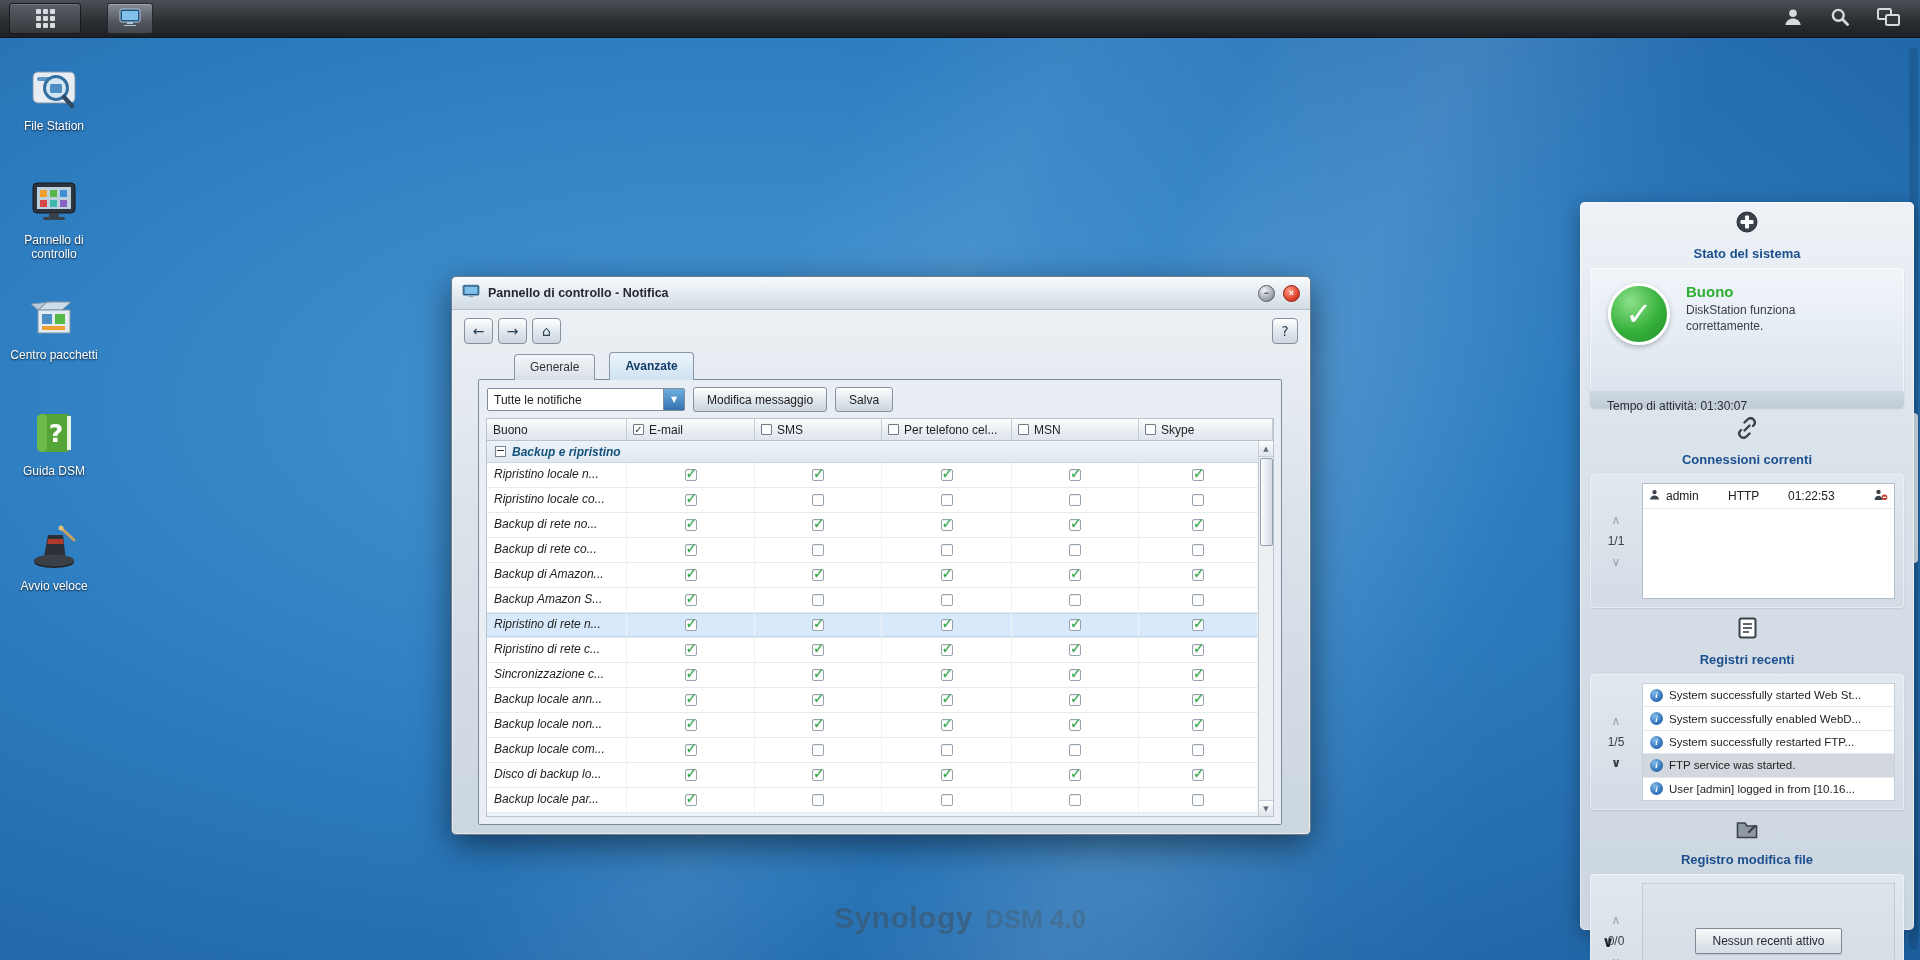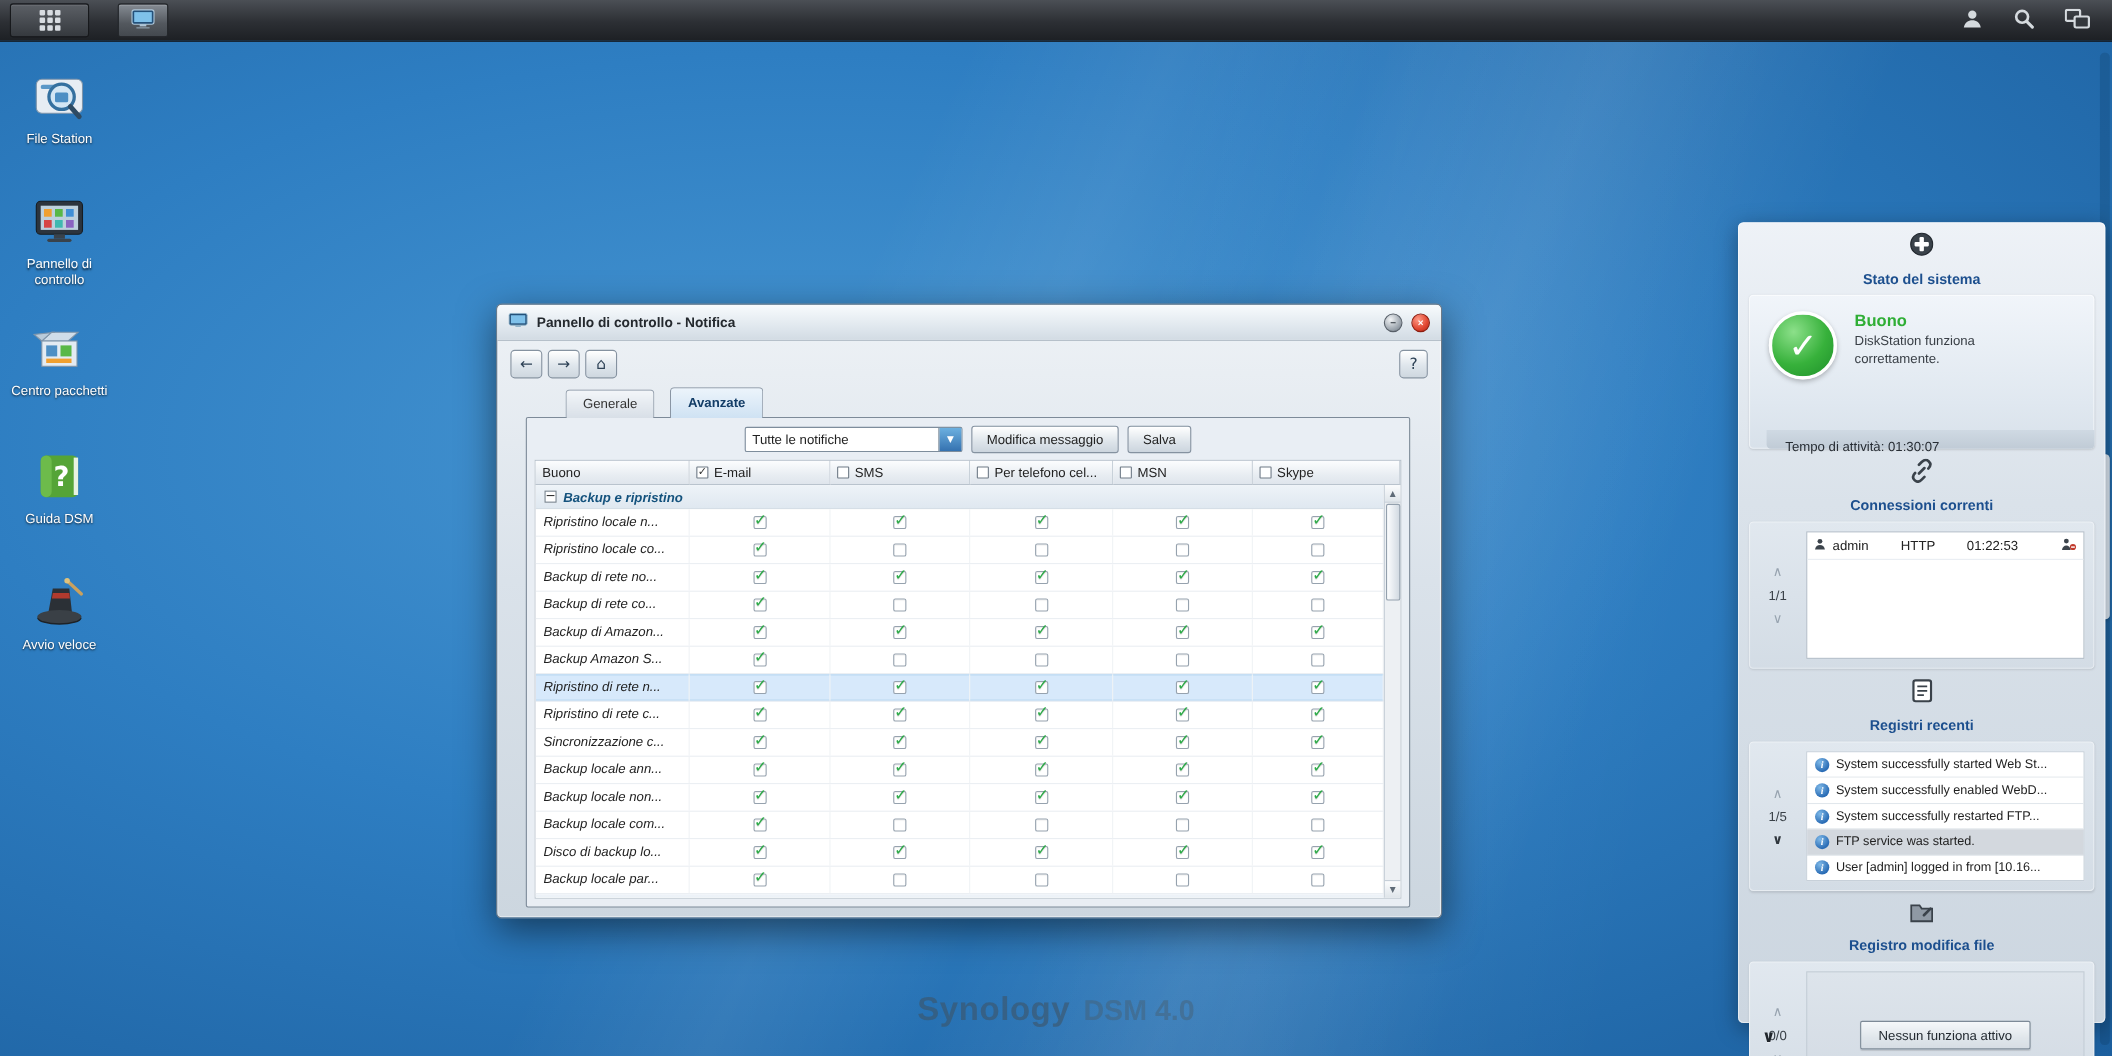--- a/index.html
+++ b/index.html
@@ -38,21 +38,21 @@
     background:linear-gradient(#ffffff,#dfe6ec 55%,#ced7df);box-shadow:inset 0 1px 0 #fff;
     display:flex;align-items:center;justify-content:center;font-size:14px;color:#2e4256;font-family:"DejaVu Sans",sans-serif;}
   .tool-help{position:absolute;right:0;width:24px;}
   #tabs{position:absolute;left:62px;top:75px;display:flex;align-items:flex-end;gap:14px;z-index:3;}
   .tab{height:25px;line-height:25px;padding:0 15px;font-size:12px;color:#333;cursor:pointer;
     background:linear-gradient(#f3f6f9,#d8dfe7);border:1px solid #8a96a4;border-bottom:none;border-radius:4px 4px 0 0;}
   .tab.active{height:27px;line-height:27px;font-weight:bold;color:#123c66;
     background:linear-gradient(#ecf4fb,#cfe2f3);}
   #panel{position:absolute;left:26px;top:102px;width:804px;height:446px;box-sizing:border-box;
     background:#e9eef4;border:1px solid #7d8a98;border-radius:2px;z-index:2;}
-  .controls{display:flex;align-items:center;gap:8px;padding:7px 8px 0;justify-content:center;}
+  .controls{display:flex;align-items:center;gap:8px;padding:7px 8px 0;}
   .select{width:198px;height:23px;box-sizing:border-box;background:#fff;border:1px solid #7e8d9c;border-radius:2px;
     display:flex;align-items:center;cursor:pointer;}
   .select-value{flex:1;padding-left:6px;font-size:12px;color:#222;white-space:nowrap;overflow:hidden;}
   .select-arrow{width:20px;height:21px;background:linear-gradient(#6cb0e0,#3572b0);border-left:1px solid #7e8d9c;
     display:flex;align-items:center;justify-content:center;color:#fff;font-size:8px;font-family:"DejaVu Sans",sans-serif;}
   .btn{height:23px;padding:0 13px;border:1px solid #8592a0;border-radius:3px;cursor:pointer;font-size:12px;color:#222;
     background:linear-gradient(#ffffff,#dde4ea 60%,#ccd5de);box-shadow:inset 0 1px 0 #fff;display:flex;align-items:center;}
   #table{position:absolute;left:7px;right:7px;top:38px;bottom:7px;background:#fff;border:1px solid #b9c3cd;box-sizing:border-box;}
   #t-head{display:grid;grid-template-columns:140px 128px 127px 130px 127px 1fr;height:22px;}
   .h-cell{display:flex;align-items:center;gap:5px;padding-left:6px;box-sizing:border-box;cursor:pointer;
@@ -90,21 +90,21 @@
   .w-title{font-size:13px;font-weight:bold;color:#1c4f8e;}
   .status-box{margin:2px 10px 0;height:140px;position:relative;border-radius:4px;
     background:linear-gradient(#f1f5fa,#e0e8f0 70%,#d8e1ea);box-shadow:0 1px 2px rgba(0,0,0,.12), inset 0 0 0 1px rgba(255,255,255,.55);}
   .status-main{display:flex;gap:16px;padding:15px 12px 0 18px;align-items:flex-start;}
   .big-check{width:56px;height:56px;border-radius:50%;flex:none;
     background:radial-gradient(circle at 35% 28%,#8ce08a,#37b13b 55%,#1e8f2a);border:3px solid #fff;
     box-shadow:0 2px 5px rgba(0,0,0,.25);display:flex;align-items:center;justify-content:center;
     color:#fff;font-weight:bold;font-size:32px;font-family:"DejaVu Sans",sans-serif;}
   .status-word{color:#2fae35;font-weight:bold;font-size:15px;margin-bottom:3px;}
   .status-desc{font-size:12px;color:#3a4047;line-height:1.3;max-width:165px;}
-  .uptime{position:absolute;left:16px;right:0;bottom:0;height:17px;line-height:30px;padding-left:17px;
+  .uptime{position:absolute;left:0;right:0;bottom:0;height:17px;line-height:30px;padding-left:17px;
     background:linear-gradient(#cfd9e3,#c0cbd6);border-radius:0 0 4px 4px;font-size:12px;color:#272d34;}
   .w-box{margin:2px 10px 0;border-radius:4px;display:flex;
     background:linear-gradient(#e1e8ef,#d3dce5);box-shadow:0 1px 2px rgba(0,0,0,.10), inset 0 0 0 1px rgba(255,255,255,.45);}
   .conn-box{height:134px;}.log-box{height:136px;}.file-box{height:134px;}
   .pag-col{width:52px;display:flex;flex-direction:column;align-items:center;justify-content:center;gap:9px;flex:none;}
   .pag-arrow{font-size:12px;line-height:10px;color:#97a3af;cursor:pointer;font-family:"DejaVu Sans",sans-serif;}
   .pag-arrow.dark{color:#30373e;font-weight:bold;}
   .pag-label{font-size:12px;color:#3a4148;}
   .conn-content{flex:1;margin:9px 9px 9px 0;background:#fff;border:1px solid #b3bec9;}
   .conn-row{display:flex;align-items:center;height:24px;gap:6px;padding:0 6px;border-bottom:1px solid #e8edf2;font-size:12px;color:#222;}
@@ -799,21 +799,21 @@
       </span>
       <span class="w-title">Registro modifica file</span>
     </div>
     <div class="w-box file-box">
       <div class="pag-col">
         <span class="pag-arrow">∧</span>
         <span class="pag-label">0/0</span>
         <span class="pag-arrow">∨</span>
       </div>
       <div class="file-content">
-        <span class="empty-btn">Nessun funziona attivo</span>
+        <span class="empty-btn">Nessun recenti attivo</span>
       </div>
     </div>
   </div>
   <div id="widget-chevron">∨</div>
 
   <div id="edge-scroll">
     <div class="edge-thumb"></div>
   </div>
 
   <div id="watermark">

